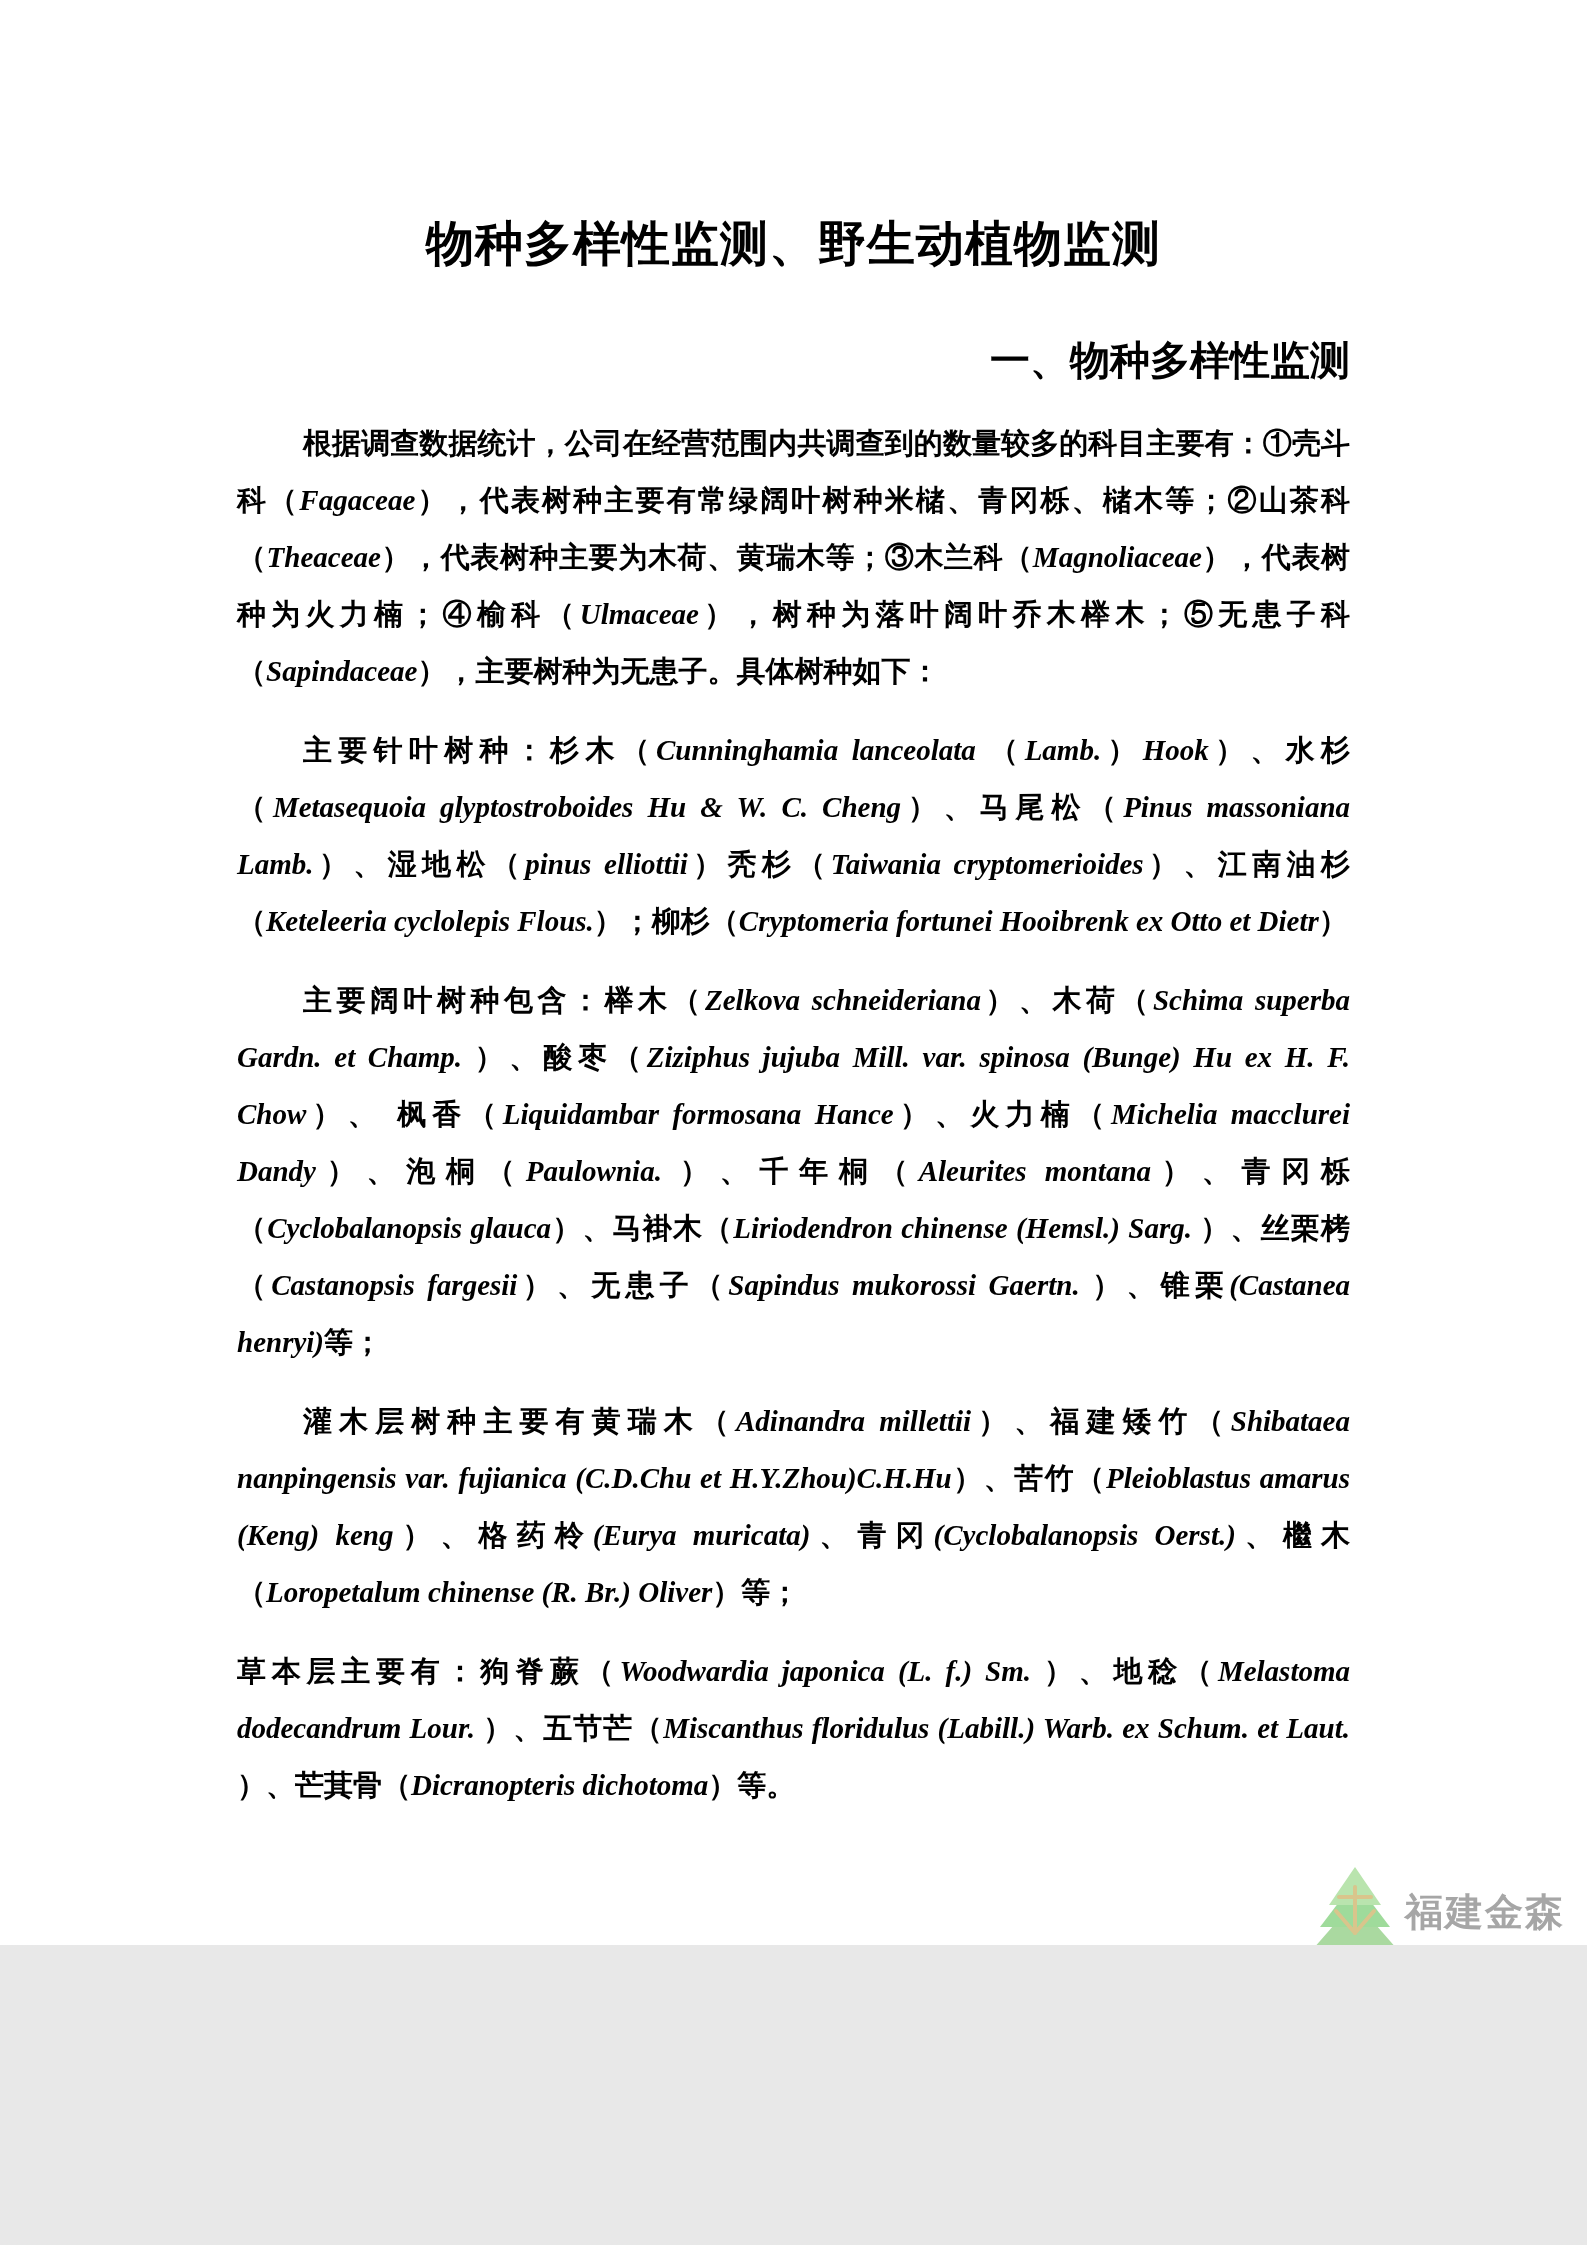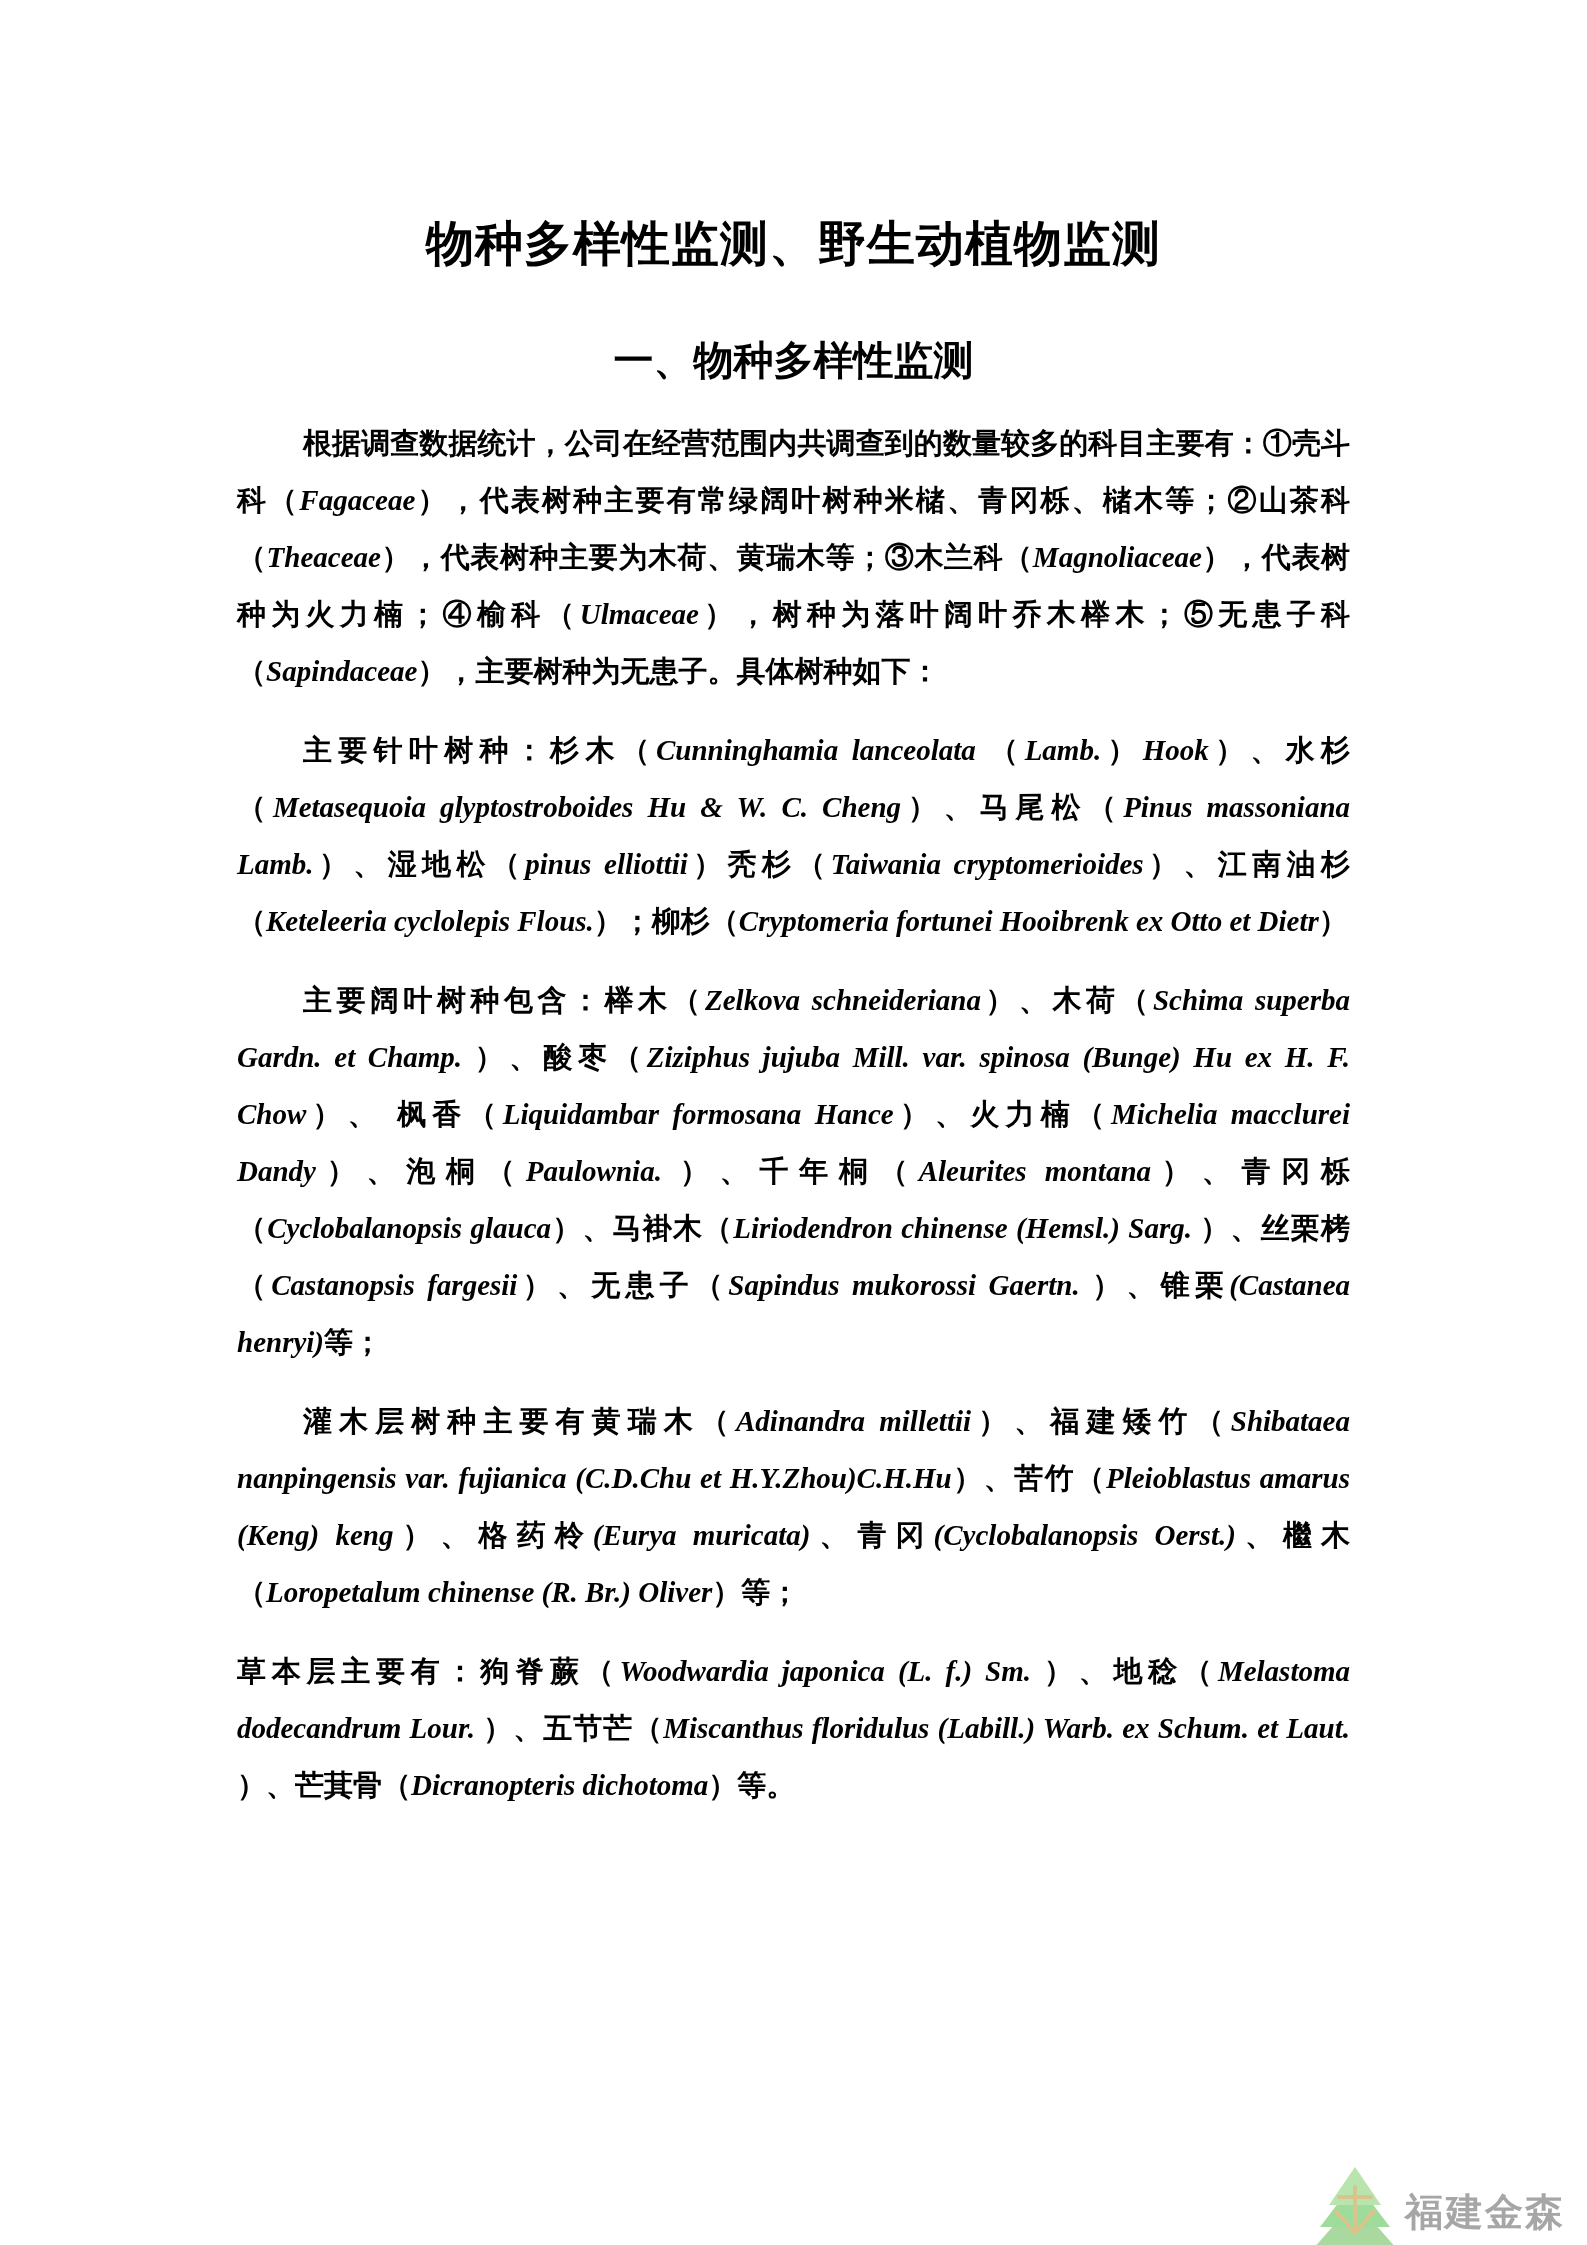--- a/index.html
+++ b/index.html
@@ -1,18 +1,18 @@
 <!DOCTYPE html>
 <html lang="zh" style="--logo-text-color: #a6a6a6;"><head>
 <meta charset="utf-8">
 <style>
   html,body { margin:0; padding:0; background:#e8e8e8; }
   .page {
     position:relative;
-    width:1587px; height:2245px;
+    width:1587px; height:1945px;
     background:#ffffff;
     overflow:hidden;
     font-family:"Liberation Sans", sans-serif;
     color:#000;
   }
   .content {
     position:absolute;
     left:237px; top:215px;
     width:1113px;
   }
@@ -23,21 +23,21 @@
     font-weight:bold;
     text-align:center;
     letter-spacing:1px;
   }
   .title.second { margin-top:60px; }
   .heading {
     margin:62px 0 0 0;
     font-size:40px;
     line-height:50px;
     font-weight:bold;
-    text-align:center;
+    text-align:right;
   }
   .paras { margin-top:30px; }
   .paras p {
     margin:0 0 22px 0;
     font-size:29px;
     line-height:57px;
     font-weight:bold;
     text-align:justify;
   }
   .paras p.indent { text-indent:66px; }

